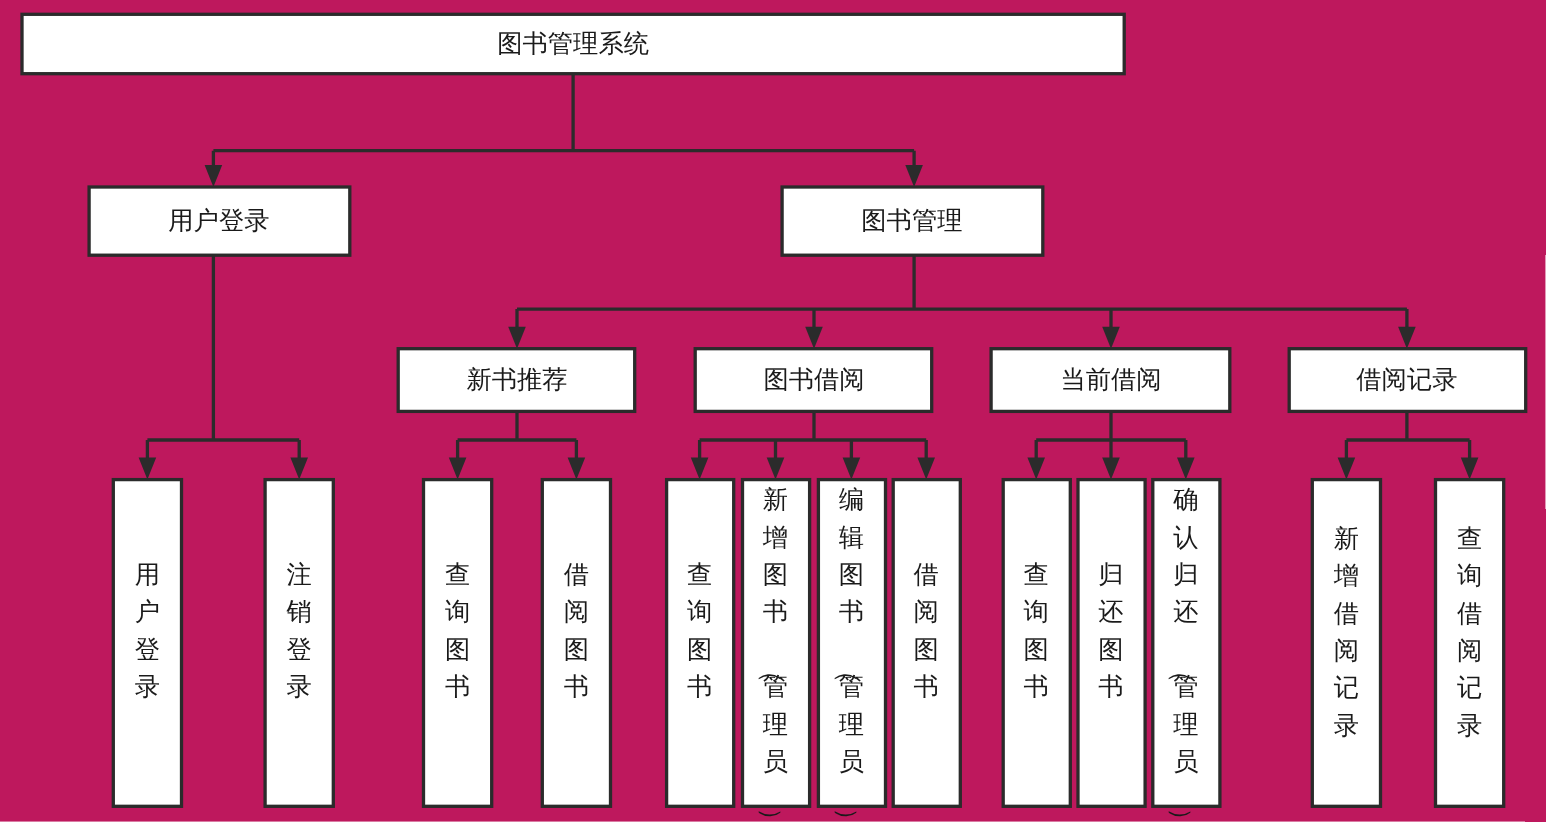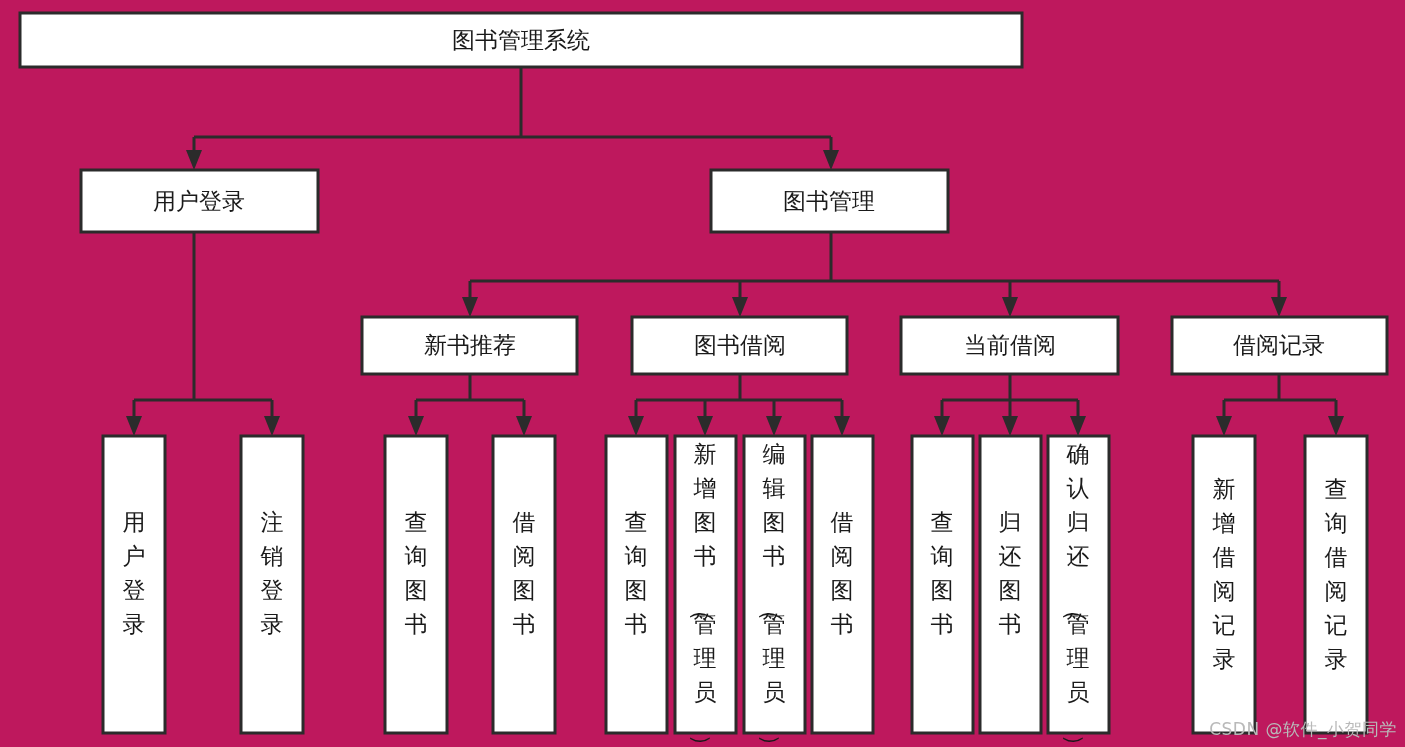--- a/index.html
+++ b/index.html
@@ -214,15 +214,14 @@
       <text class="node-label-vertical" x="1224" y="497"><tspan x="1224" y="497">新</tspan><tspan x="1224" y="531">增</tspan><tspan x="1224" y="565">借</tspan><tspan x="1224" y="599">阅</tspan><tspan x="1224" y="633">记</tspan><tspan x="1224" y="667">录</tspan></text>
     </g>
 
     <g>
       <rect class="node-box" x="1305" y="436" width="62" height="297"></rect>
       <text class="node-label-vertical" x="1336" y="497"><tspan x="1336" y="497">查</tspan><tspan x="1336" y="531">询</tspan><tspan x="1336" y="565">借</tspan><tspan x="1336" y="599">阅</tspan><tspan x="1336" y="633">记</tspan><tspan x="1336" y="667">录</tspan></text>
     </g>
 
   </svg>
 
-  <div class="watermark-text">CSDN @软件_小贺同学</div>
 
 </div>
 
 </body></html>

